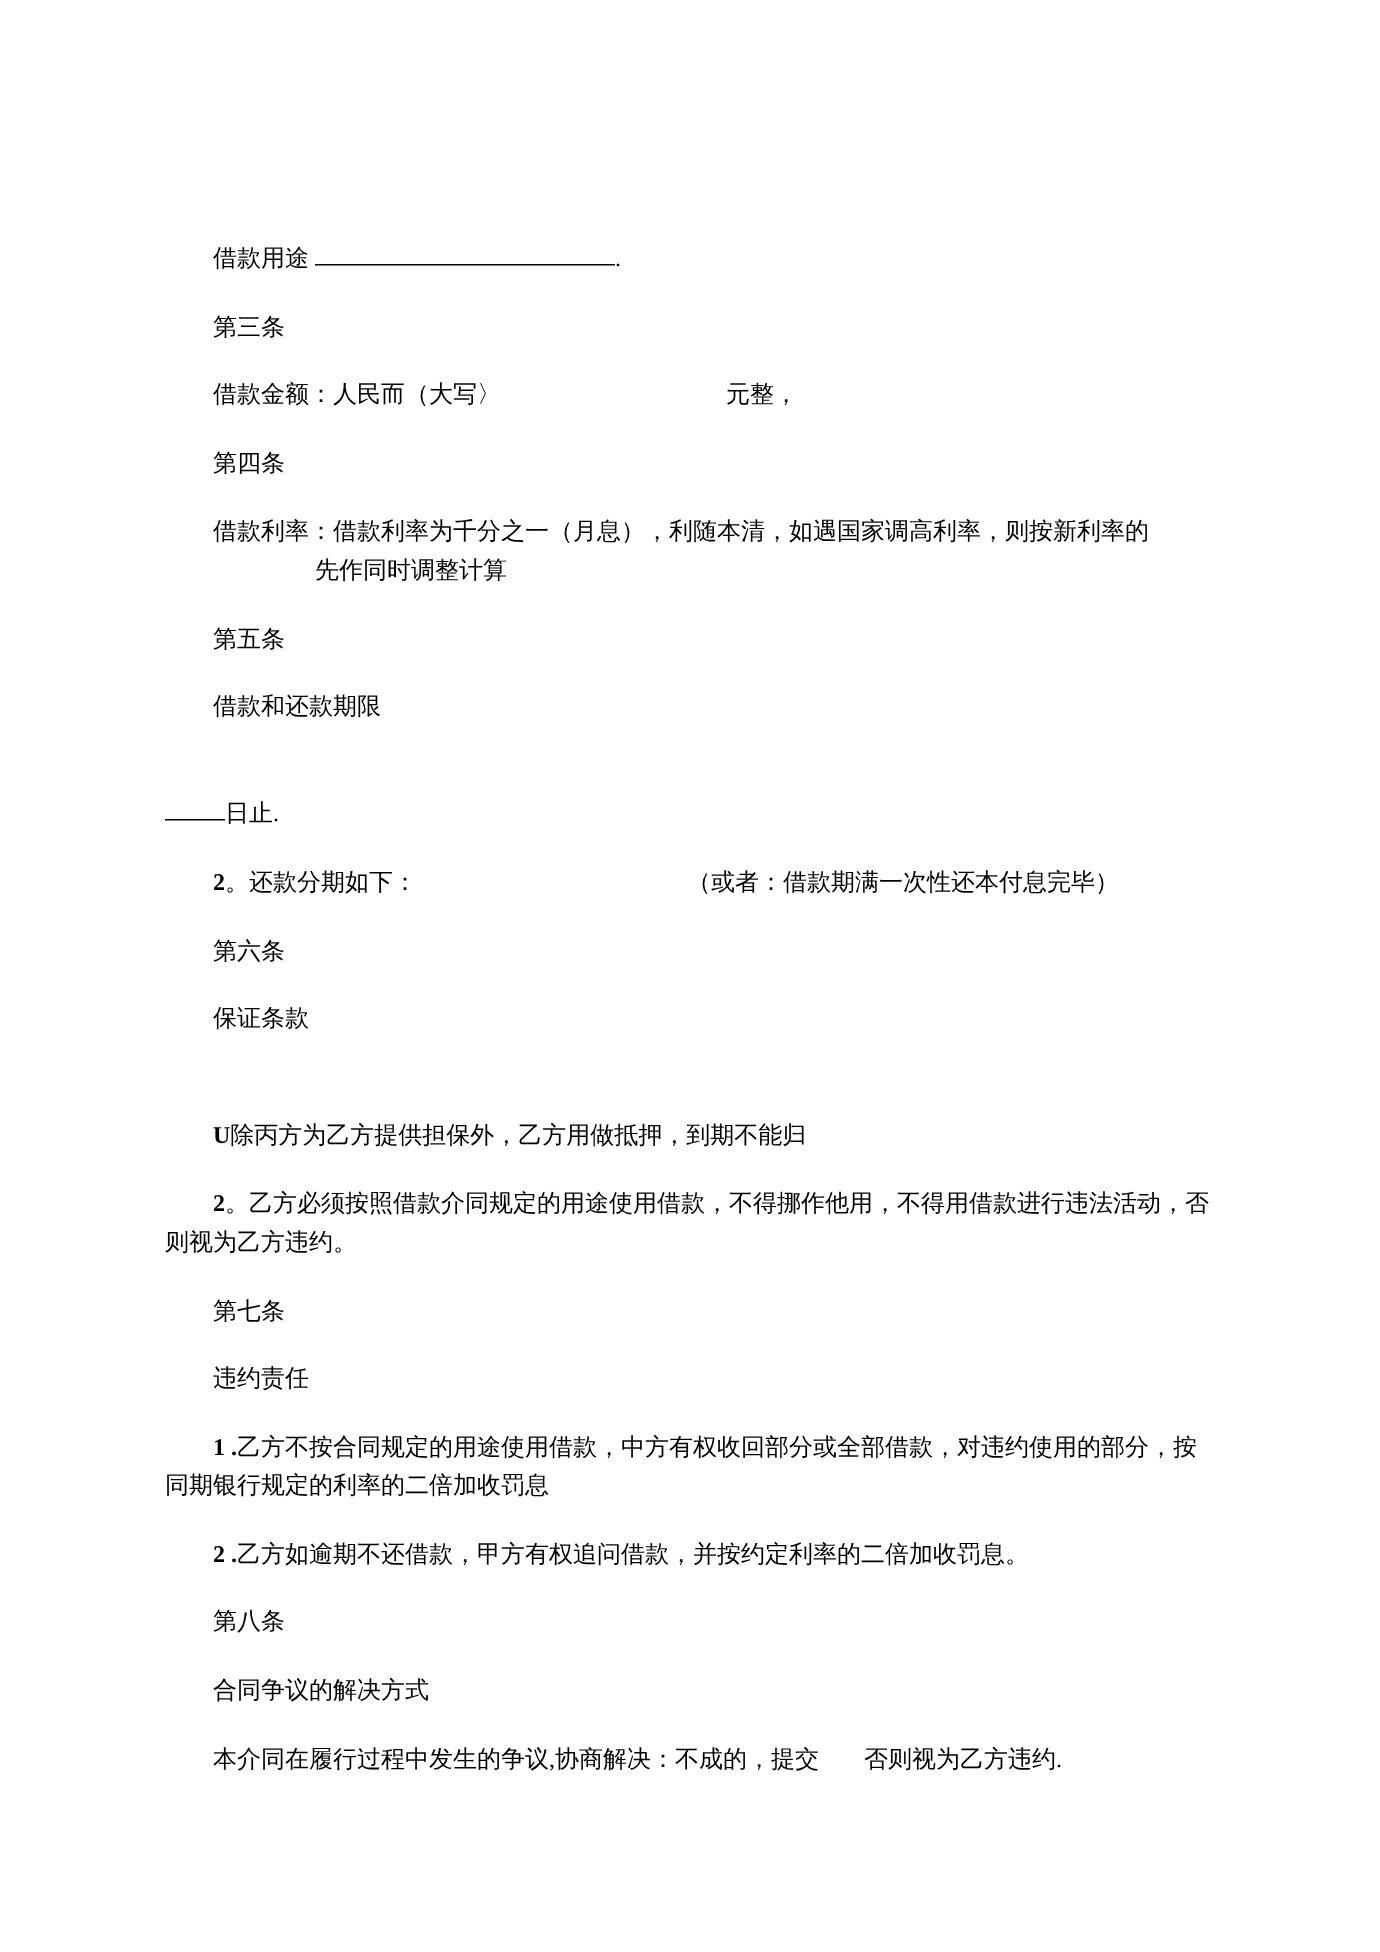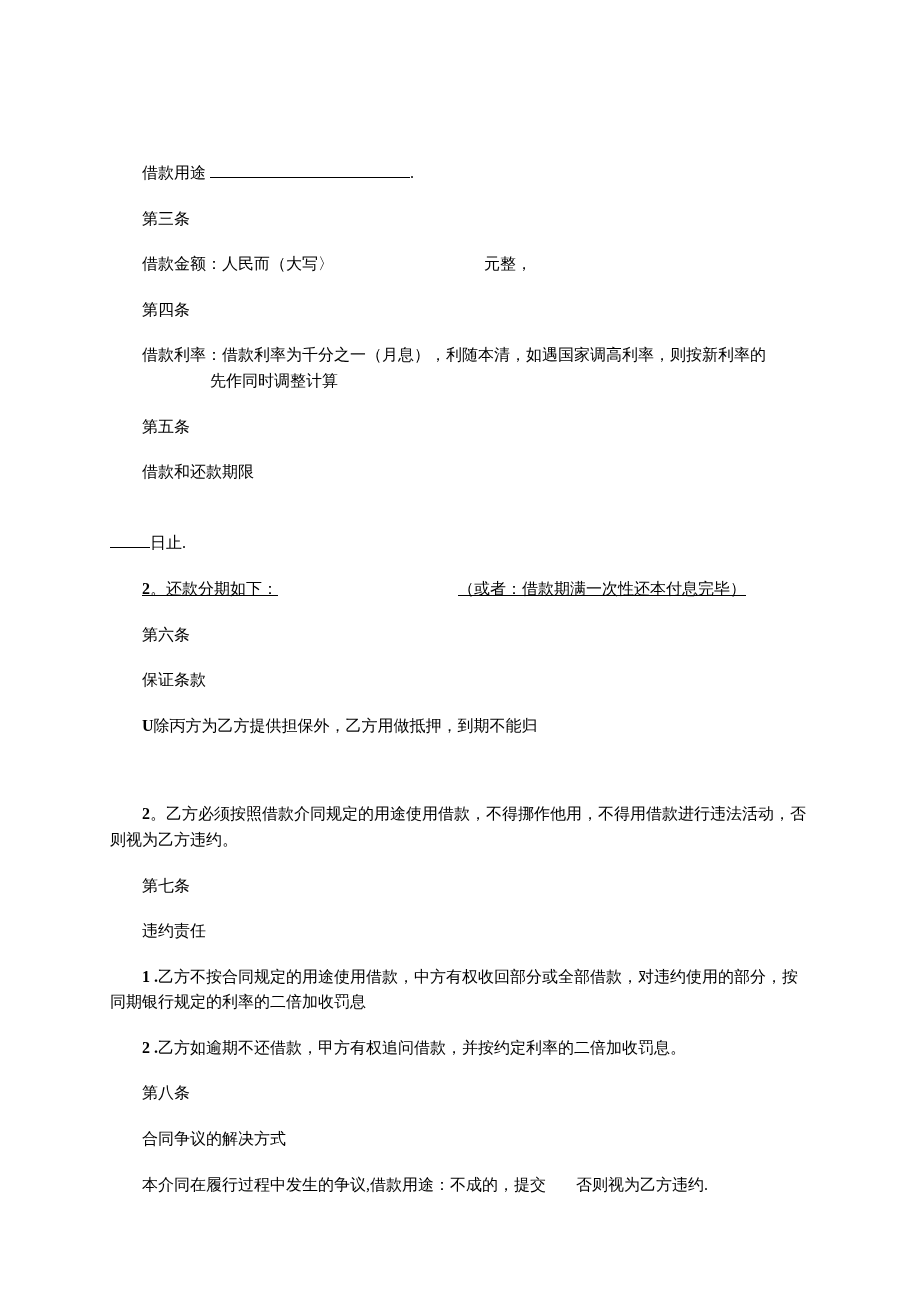--- a/index.html
+++ b/index.html
@@ -92,37 +92,37 @@
 
 <div class="para">
   <span>借款和还款期限</span>
 </div>
 
 <div class="para-no-indent">
   <br><span class="underline-blank-short"></span><span>日止.</span>
 </div>
 
 <div class="para-no-indent">
-  <span style="display:inline-block; text-indent:2em;text-decoration:underline;"><span class="bold-start">2</span><span>。还款分期如下：</span><span class="spacer" style="width:180px;"></span><span>（或者：借款期满一次性还本付息完毕）</span></span>
+  <span style="display:inline-block; text-indent:2em;"><span class="bold-start">2</span><span>。还款分期如下：</span><span class="spacer" style="width:180px;"></span><span>（或者：借款期满一次性还本付息完毕）</span></span>
 </div>
 
 <div class="para">
   <span>第六条</span>
 </div>
 
 <div class="para">
   <span>保证条款</span>
 </div>
 
 <div class="para-no-indent">
-  <span style="display:inline-block; text-indent:2em;"><span class="bold-start">U</span><span>除丙方为乙方提供担保外，乙方用做抵押，到期不能归</span></span><br>
+  <span style="display:inline-block; text-indent:2em;margin-top:32px;"><span class="bold-start">U</span><span>除丙方为乙方提供担保外，乙方用做抵押，到期不能归</span></span><br>
 </div>
 
 <div class="para-no-indent">
-  <span style="display:inline-block; text-indent:2em;margin-top:43px;"><span class="bold-start">2</span><span>。乙方必须按照借款介同规定的用途使用借款，不得挪作他用，不得用借款进行违法活动，否则视为乙方违约。</span></span>
+  <span style="display:inline-block; text-indent:2em;"><span class="bold-start">2</span><span>。乙方必须按照借款介同规定的用途使用借款，不得挪作他用，不得用借款进行违法活动，否则视为乙方违约。</span></span>
 </div>
 
 <div class="para">
   <span>第七条</span>
 </div>
 
 <div class="para">
   <span>违约责任</span>
 </div>
 
@@ -136,14 +136,14 @@
 
 <div class="para">
   <span>第八条</span>
 </div>
 
 <div class="para">
   <span>合同争议的解决方式</span>
 </div>
 
 <div class="para">
-  <span>本介同在履行过程中发生的争议,借款用途：不成的，提交</span><span class="spacer-tiny"></span><span>否则视为乙方违约.</span>
+  <span>本介同在履行过程中发生的争议,协商解决：不成的，提交</span><span class="spacer-tiny"></span><span>否则视为乙方违约.</span>
 </div>
 
 </body></html>

